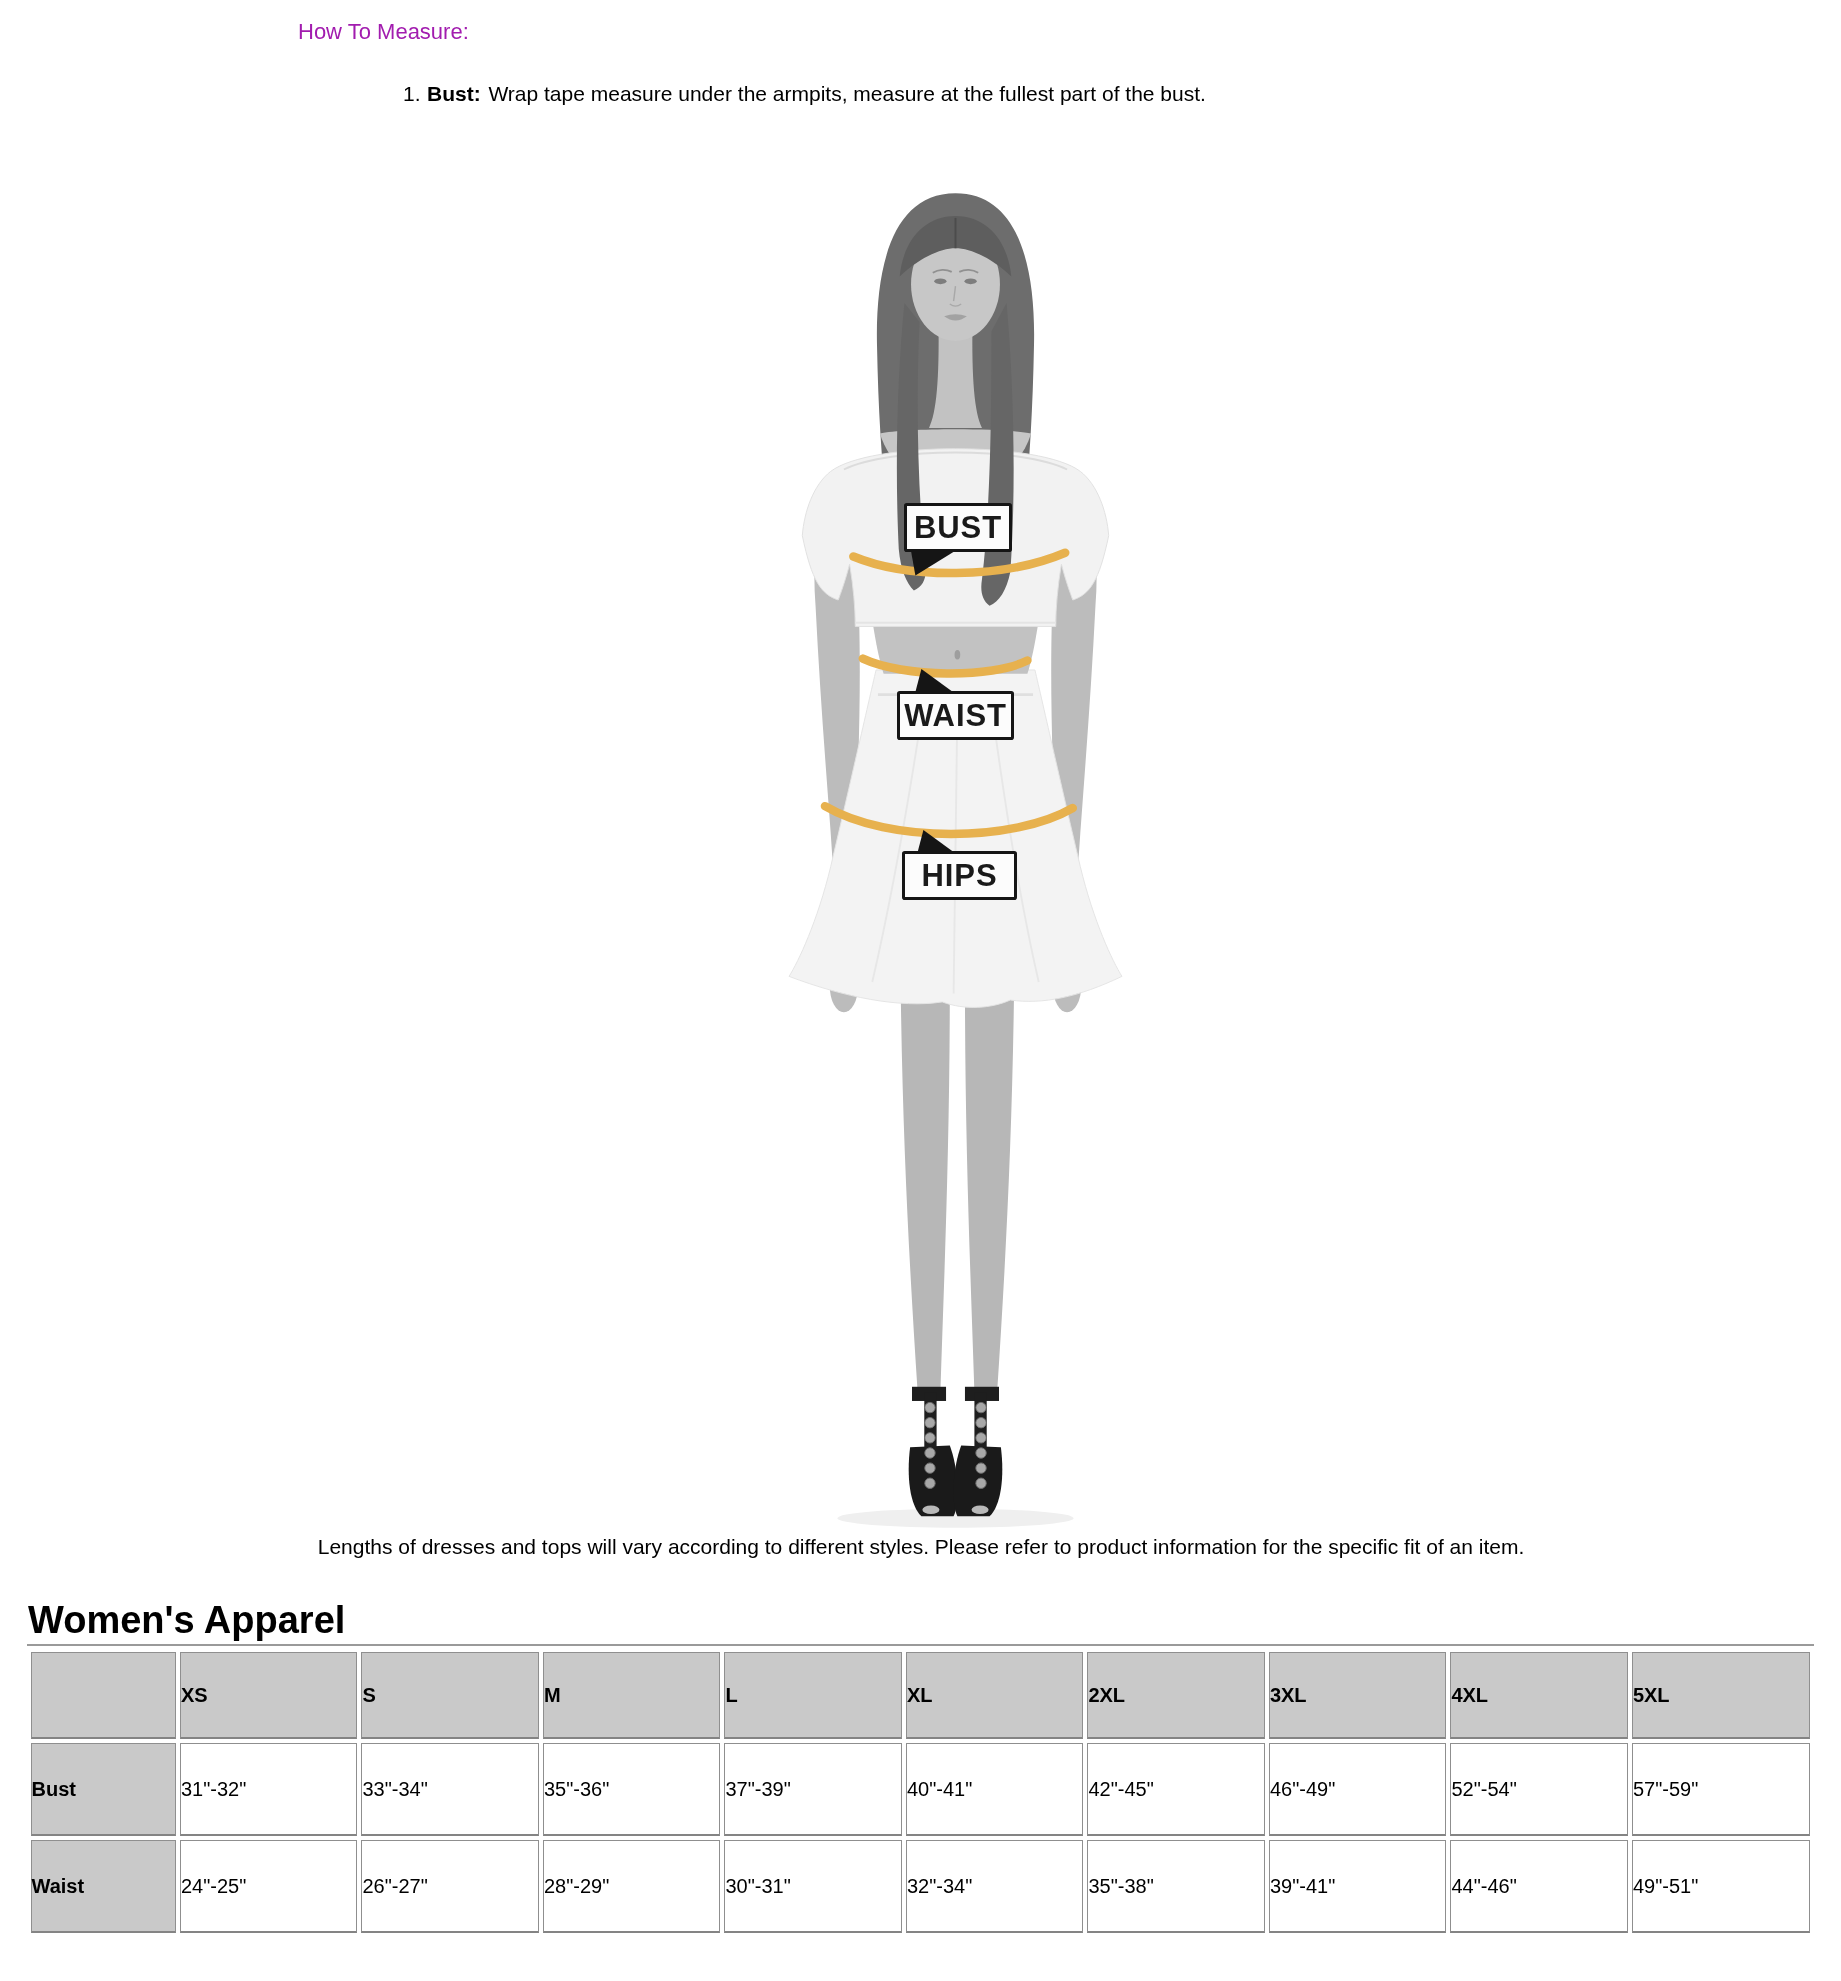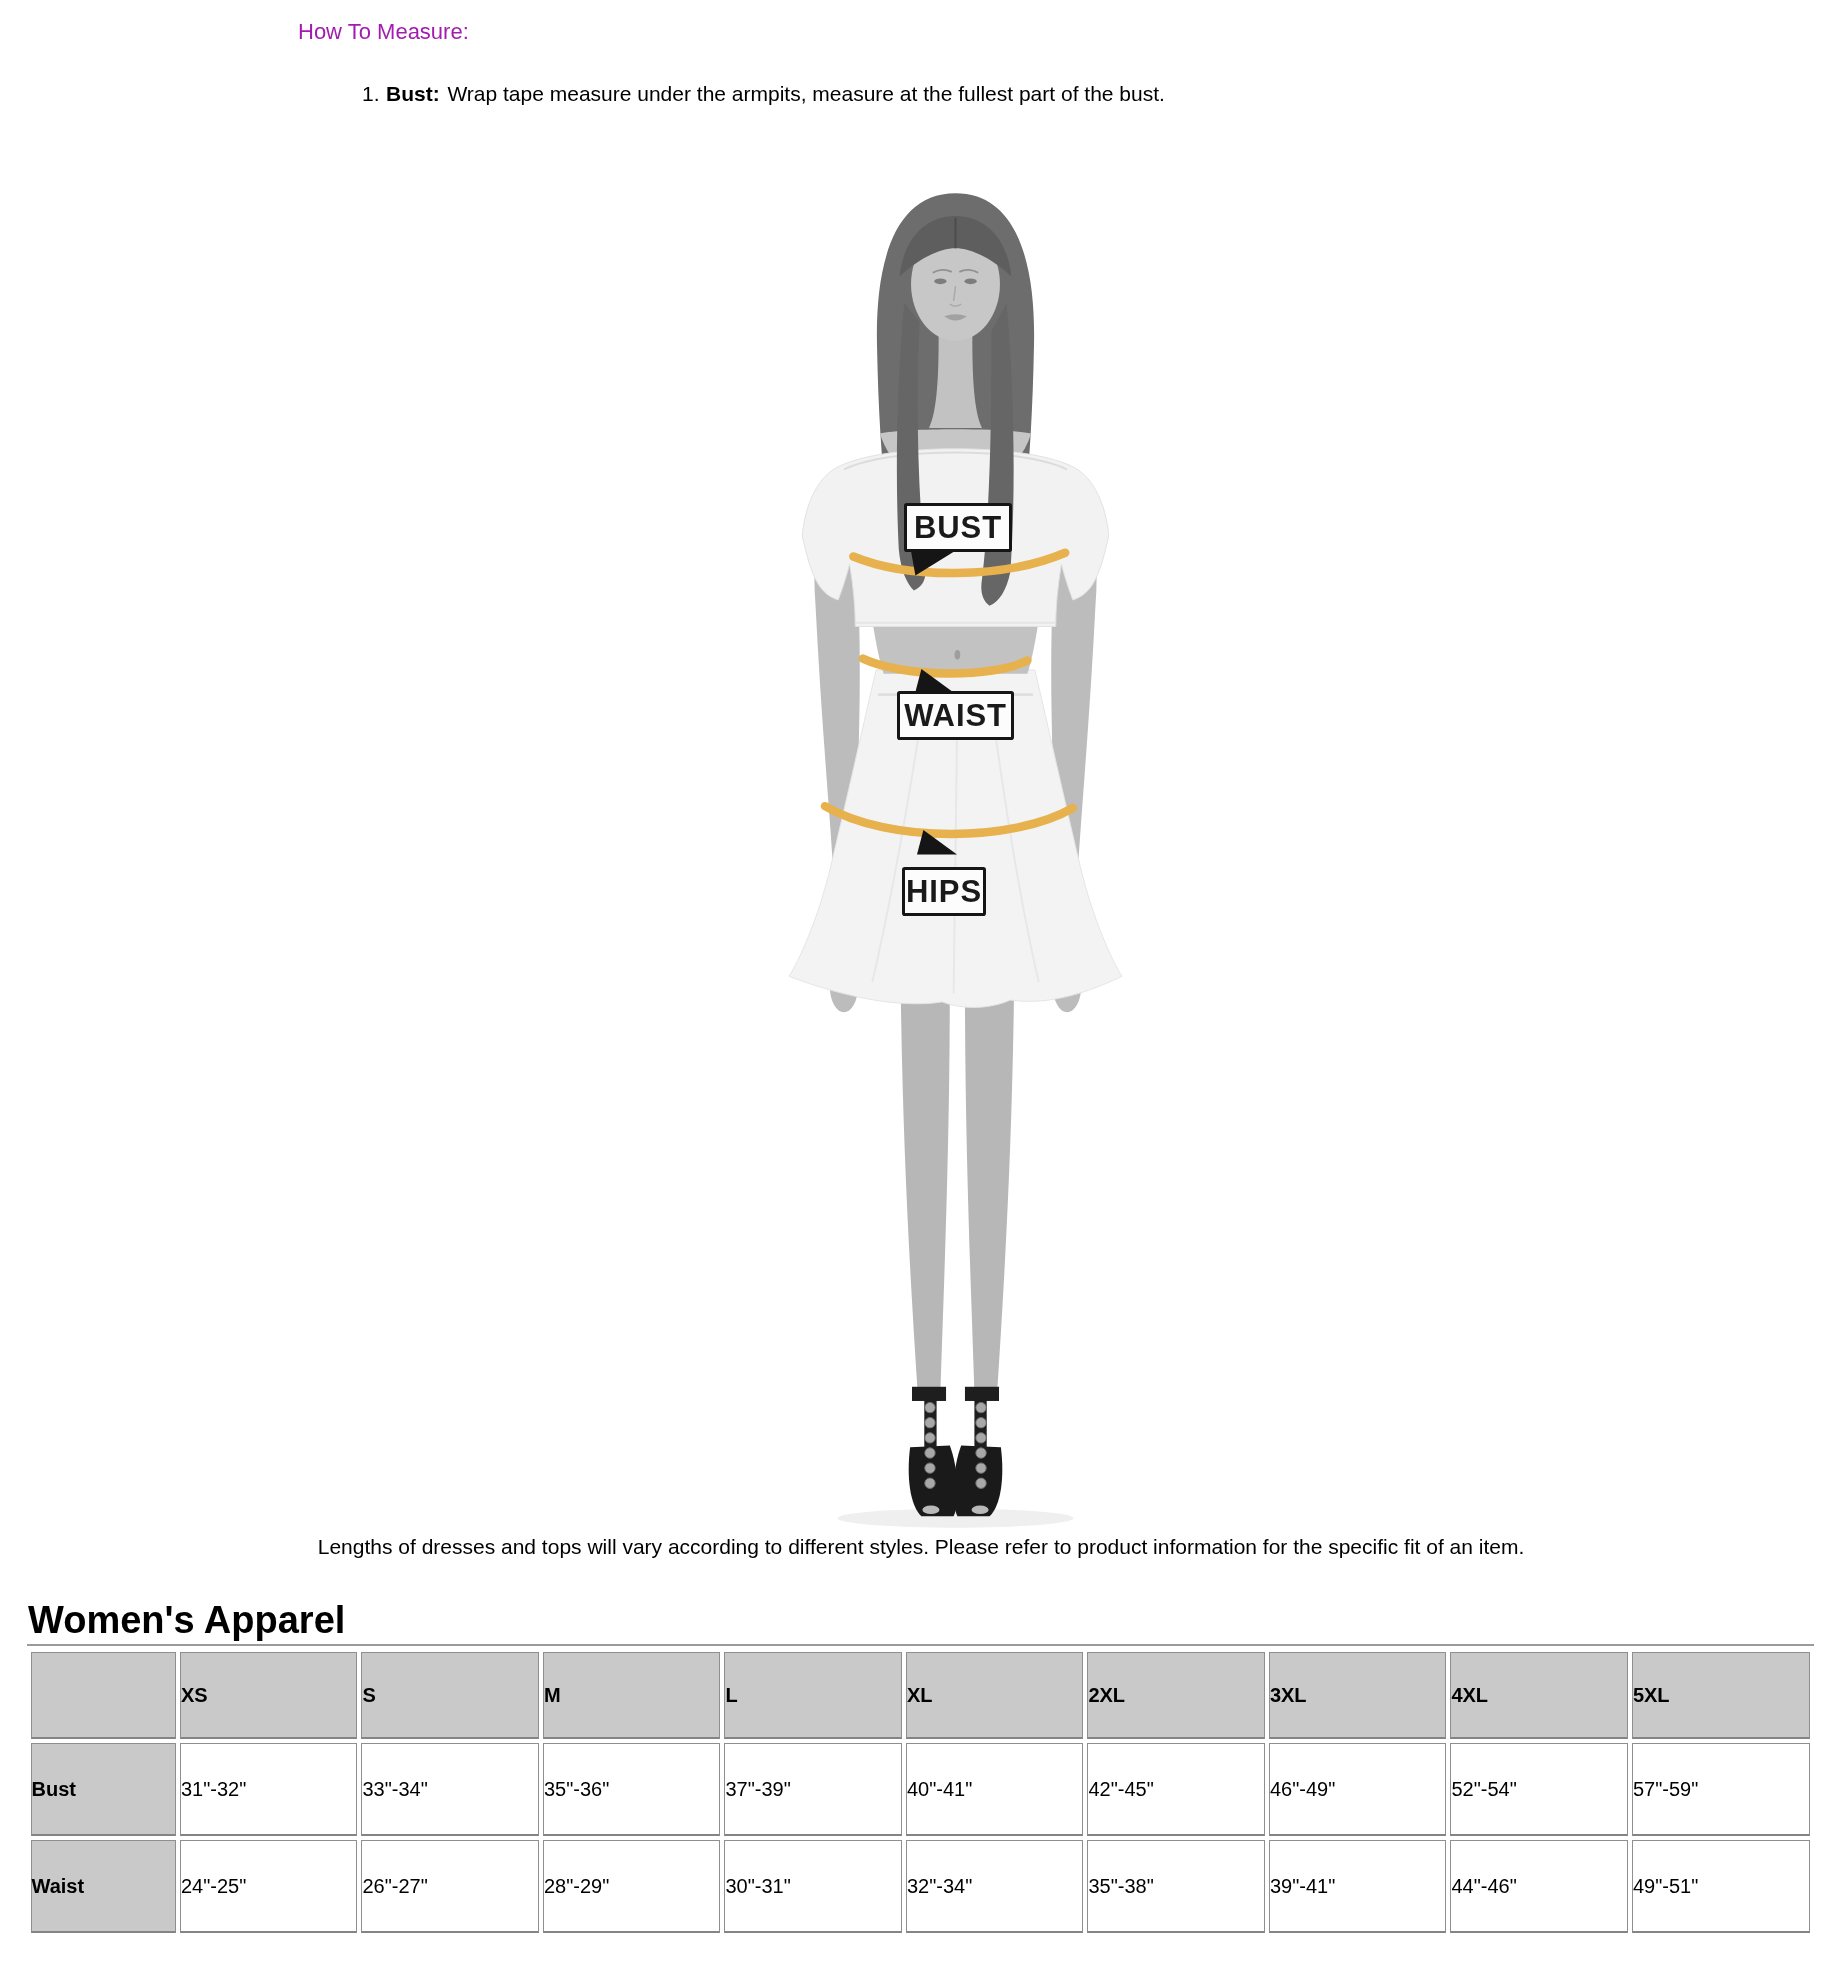--- a/index.html
+++ b/index.html
@@ -20,21 +20,21 @@
     font-size: 22px;
     color: #a21caf;
   }
   .steps {
     position: absolute;
     left: 362px; top: 78px;
     font-size: 21px;
     line-height: 32px;
     width: 1382px;
   }
-  .step { white-space: nowrap; }
+  .step { white-space: nowrap; margin-left: 41px; }
   .step .num { display: inline-block; margin-right: 6.6px; }
   .step .step-label { font-weight: bold; margin-right: 7.6px; }
 
   
   .figure-wrap {
     position: absolute;
     left: 738px; top: 189px;
     width: 435px; height: 1344px;
   }
   .figure-wrap svg { position: absolute; left: 0; top: 0; }
@@ -45,21 +45,21 @@
     border-radius: 2.8px;
     display: flex; align-items: center; justify-content: center;
     font-weight: bold;
     font-size: 31px;
     letter-spacing: 0.9px;
     color: #1a1a1a;
     z-index: 3;
   }
   .mlabel-bust  { left: 166px; top: 314px; width: 108px; height: 49px; }
   .mlabel-waist { left: 159px; top: 502px; width: 117px; height: 49px; }
-  .mlabel-hips  { left: 164px; top: 662px; width: 84px; height: 49px; margin-top: 16px; }
+  .mlabel-hips  { left: 164px; top: 662px; width: 115px; height: 49px; }
   .tail { position: absolute; background: #151515; z-index: 2; }
   .tail-bust  { left: 173px; top: 362px; width: 44px; height: 24.6px;
                 clip-path: polygon(0 0, 100% 0, 10% 100%); }
   .tail-waist { left: 177px; top: 480px; width: 40px; height: 24.6px;
                 clip-path: polygon(16% 0, 100% 100%, 0 100%); }
   .tail-hips  { left: 179px; top: 641px; width: 40px; height: 24.6px;
                 clip-path: polygon(16% 0, 100% 100%, 0 100%); }
 
   
   .note {

